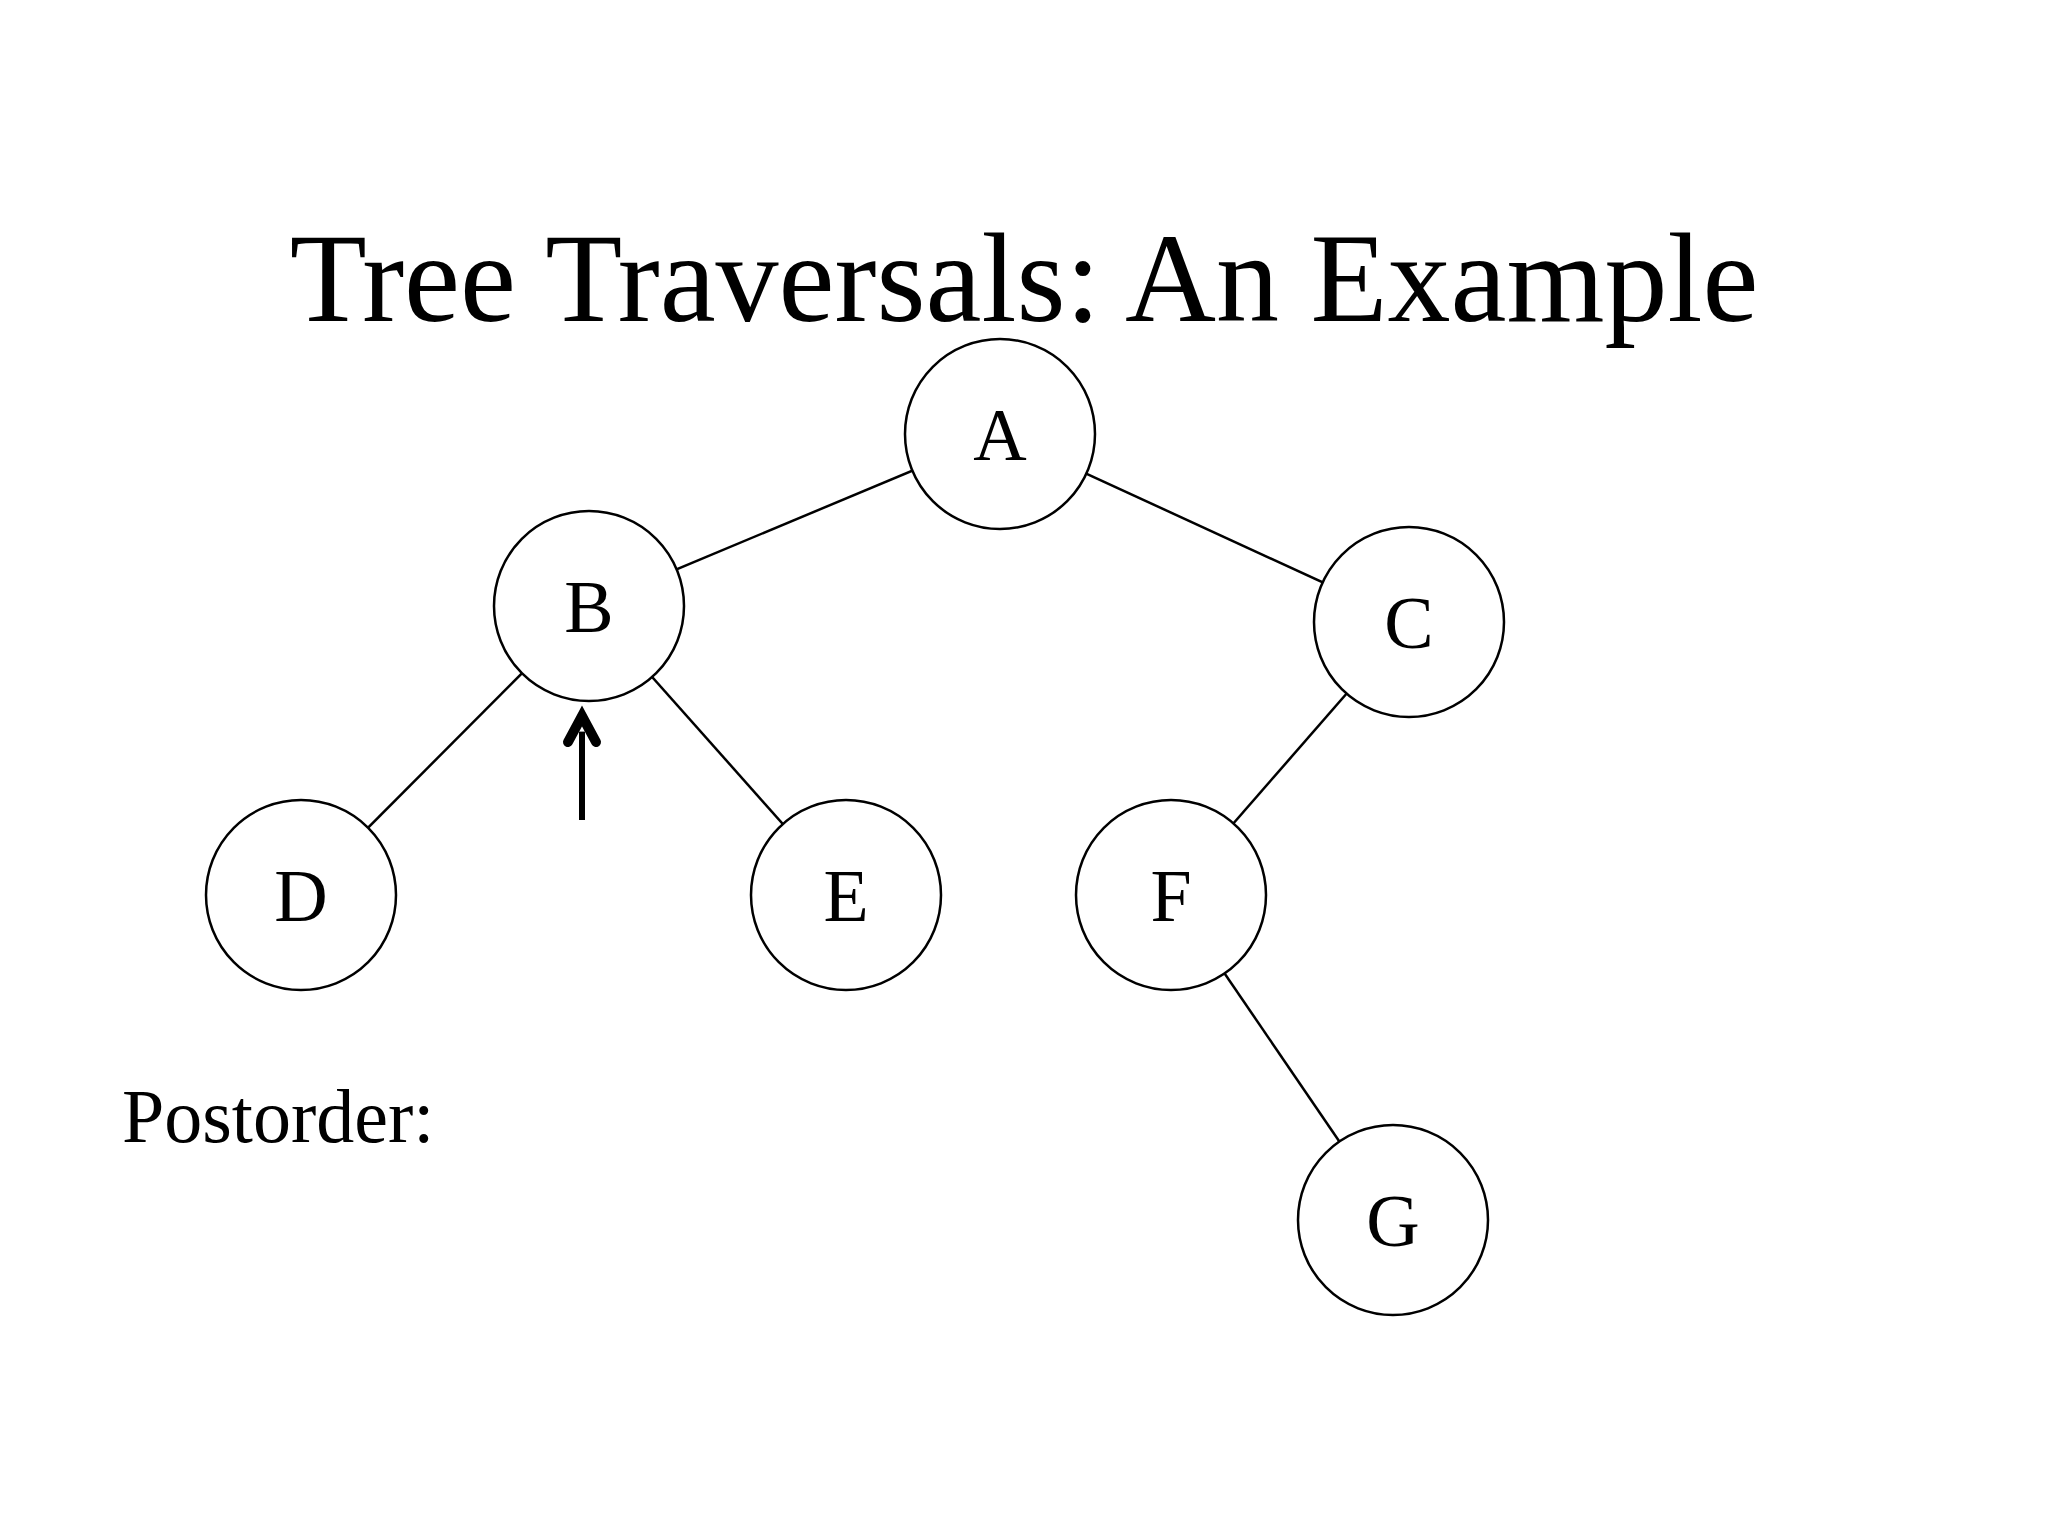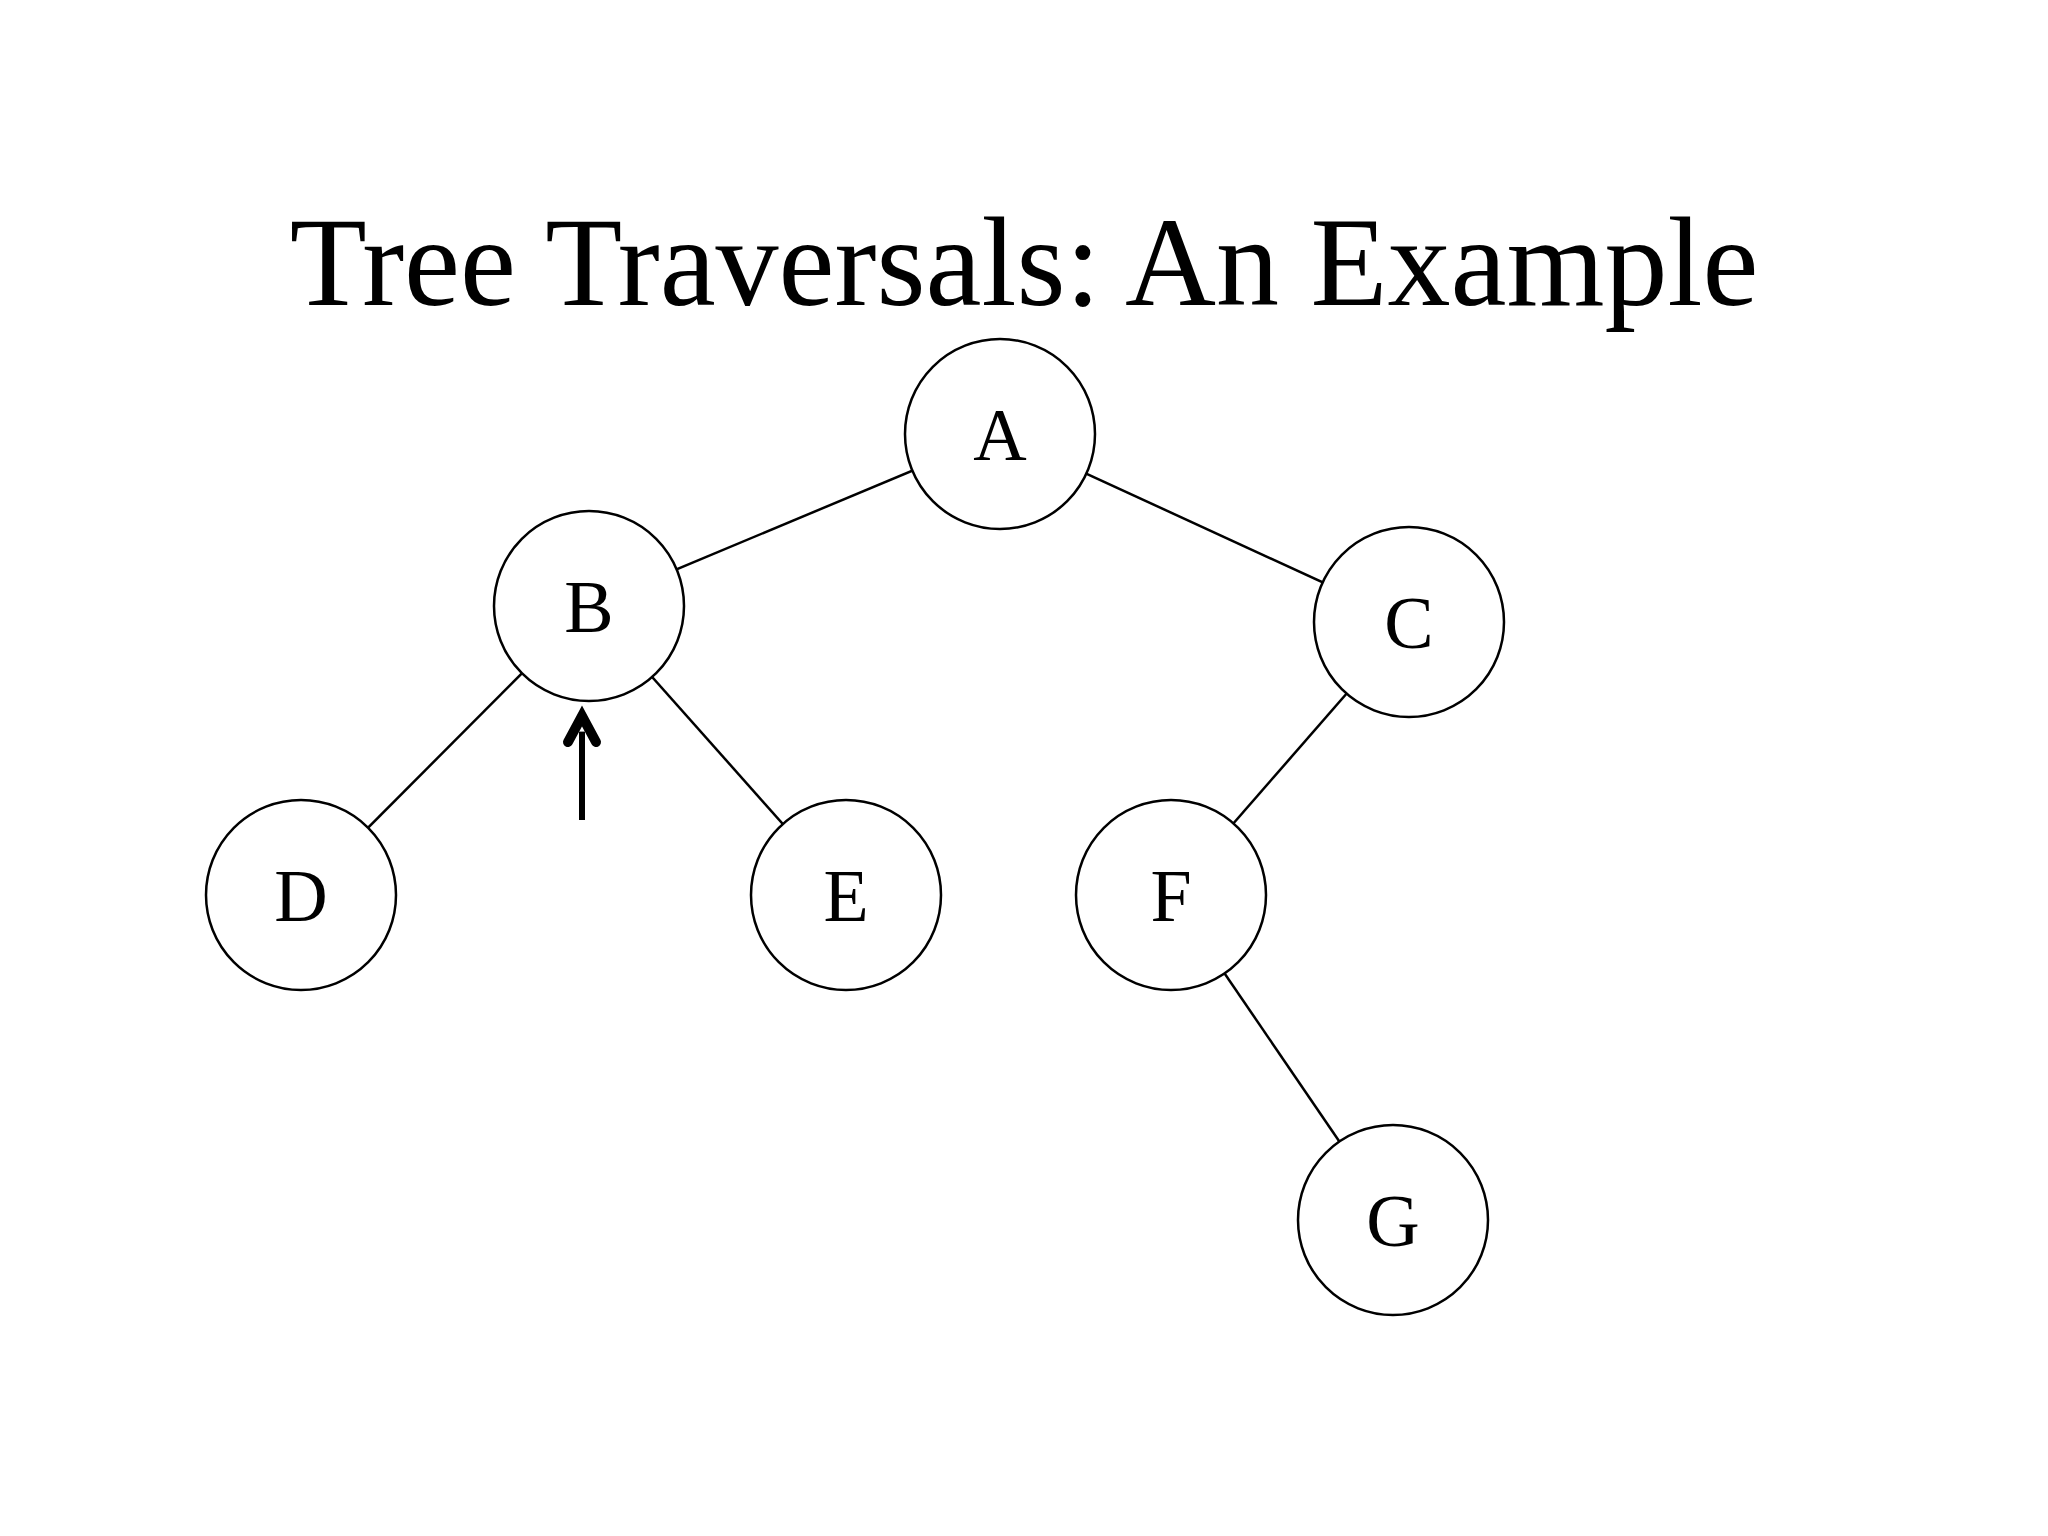--- a/index.html
+++ b/index.html
@@ -10,21 +10,21 @@
   .slide {
     position: relative;
     width: 2048px;
     height: 1536px;
     background: #ffffff;
     overflow: hidden;
     font-family: "Liberation Serif", "DejaVu Serif", serif;
   }
   .slide-title {
     position: absolute;
-    top: 200px;
+    top: 216px;
     left: 0;
     width: 2048px;
     text-align: center;
     font-size: 126px;
     line-height: 1;
     color: #000000;
     white-space: nowrap;
   }
   .diagram-svg {
     position: absolute;
@@ -102,14 +102,15 @@
       <g>
         <circle class="node-circle" cx="1171" cy="895" r="95" fill="#ffffff" stroke="#000000"></circle>
         <text class="node-label" x="1171" y="921" fill="#000000">F</text>
       </g>
       <g>
         <circle class="node-circle" cx="1393" cy="1220" r="95" fill="#ffffff" stroke="#000000"></circle>
         <text class="node-label" x="1393" y="1246" fill="#000000">G</text>
       </g>
     </svg>
 
+  <div class="caption-label">Postorder:</div>
 
 </div>
 
 </body></html>

